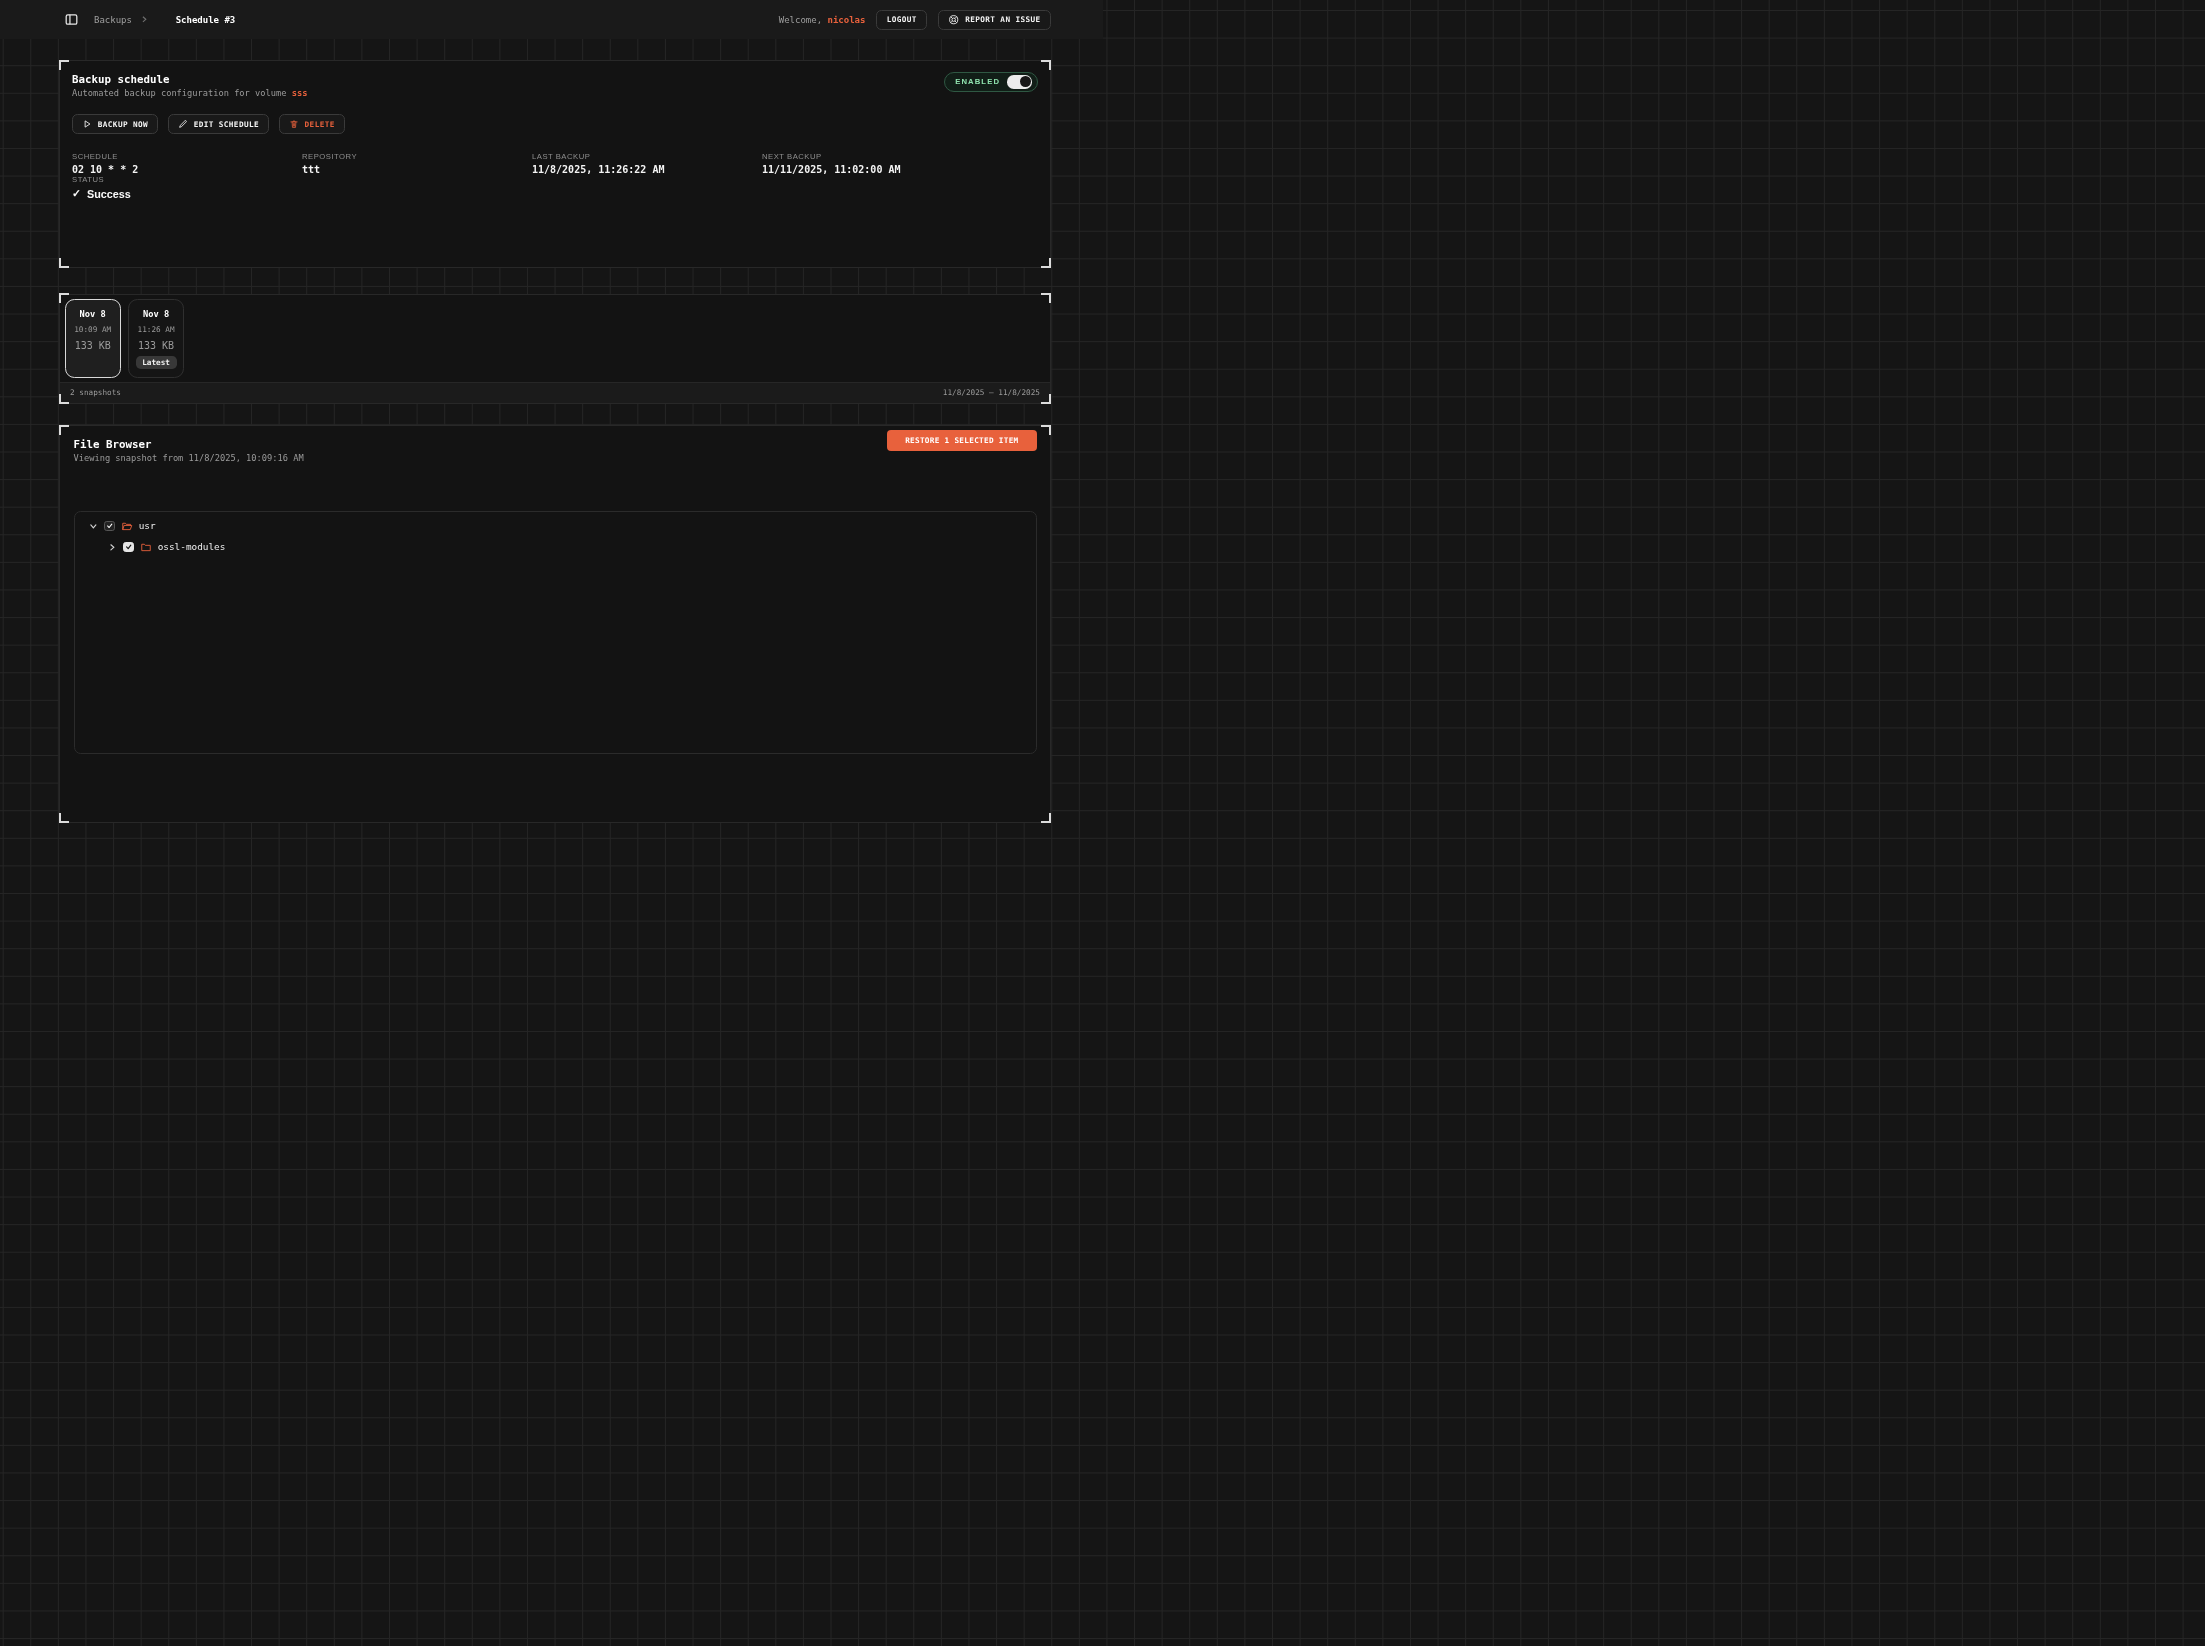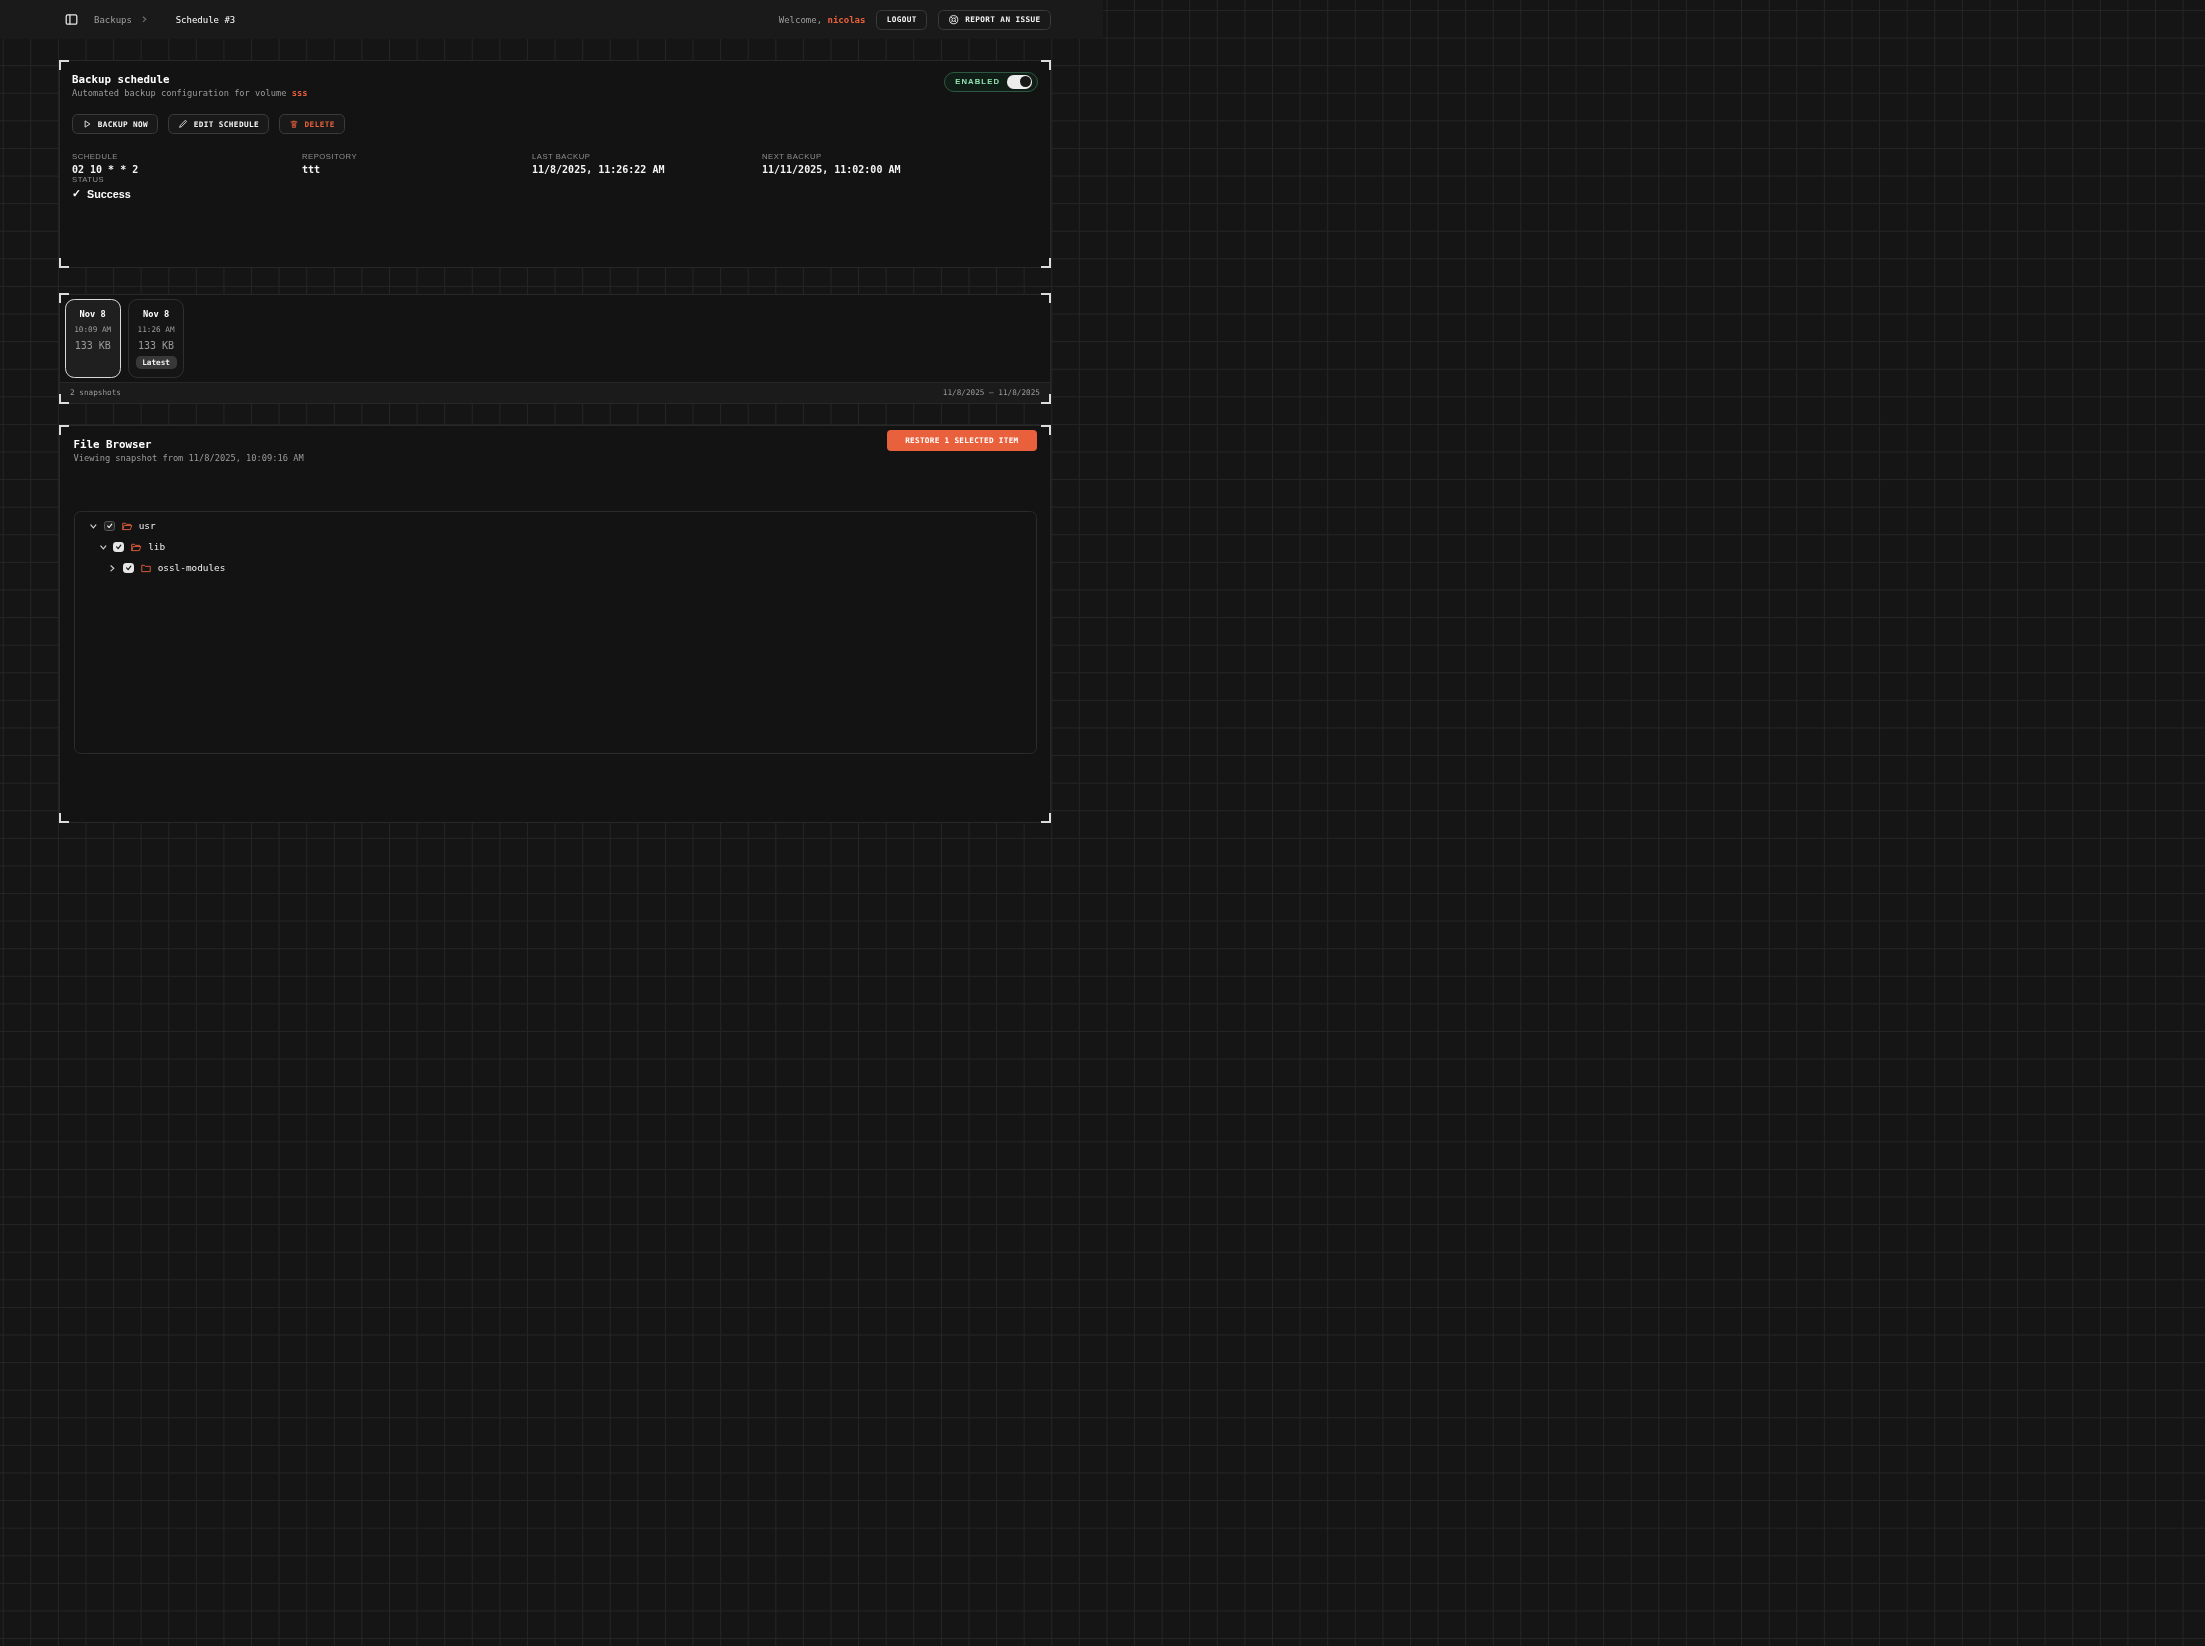--- a/index.html
+++ b/index.html
@@ -18,21 +18,21 @@
   
   .topbar{
     height:39px; background:#1a1a1a;
     display:flex; align-items:center;
     padding:0 52px 0 64px;
   }
   .icon-btn{ background:none; border:none; color:#e8e8e8; cursor:pointer; display:flex; align-items:center; }
   .crumbs{ display:flex; align-items:flex-start; gap:8px; margin-left:15px; font-size:9px; }
   .crumb-section{ color:#9f9f9f; }
   .crumb-sep{ color:#6f6f6f; display:flex; align-items:center; }
-  .crumb-page{ color:#ffffff; font-weight:normal;padding-left:19px; }
+  .crumb-page{ color:#ffffff; font-weight:bold;padding-left:19px; }
   .topbar-right{ margin-left:auto; display:flex; align-items:center; gap:10.8px; }
   .welcome{ font-size:9px; color:#9f9f9f; }
   .welcome .user{ color:#e8613c; font-weight:bold; }
   .btn{
     display:inline-flex; align-items:center; gap:5.4px;
     height:20px; padding:0 9.4px;
     background:#191919; border:0.7px solid #3a3a3a; border-radius:5.4px;
     color:#f5f5f5; font-family:"DejaVu Sans Mono", monospace;
     font-size:7.7px; font-weight:bold; letter-spacing:0.4px; cursor:pointer;
     white-space:nowrap;
@@ -299,39 +299,20 @@
         </span>
         <span class="folder">
           <svg width="12" height="12" viewBox="0 0 24 24" fill="none" stroke="#e8613c" stroke-width="1.8" stroke-linecap="round" stroke-linejoin="round">
             <path d="M3.5 18.5v-12h5.3l1.8 2.2h8.4v2.2"></path>
             <path d="M3.5 18.5l2.7-7.6h15.3l-2.7 7.6z"></path>
           </svg>
         </span>
         <span class="tree-label">usr</span>
       </div>
 
-      <div class="tree-row d1">
-        <span class="chev">
-          <svg width="8.7" height="8.7" viewBox="0 0 12 12" fill="none" stroke="#d0d0d0" stroke-width="1.6" stroke-linecap="round">
-              <polyline points="2.5,4 6,8 9.5,4"></polyline>
-            </svg>
-        </span>
-        <span class="cbox checked">
-          <svg width="7.4" height="7.4" viewBox="0 0 14 14" fill="none" stroke="#141414" stroke-width="2.2" stroke-linecap="round" stroke-linejoin="round">
-              <polyline points="3,7.5 6,10.5 11,4"></polyline>
-            </svg>
-        </span>
-        <span class="folder">
-          <svg width="12" height="12" viewBox="0 0 24 24" fill="none" stroke="#e8613c" stroke-width="1.8" stroke-linecap="round" stroke-linejoin="round">
-            <path d="M3.5 18.5v-12h5.3l1.8 2.2h8.4v2.2"></path>
-            <path d="M3.5 18.5l2.7-7.6h15.3l-2.7 7.6z"></path>
-          </svg>
-        </span>
-        <span class="tree-label">lib</span>
-      </div>
 
       <div class="tree-row d2">
         <span class="chev">
           <svg width="8.7" height="8.7" viewBox="0 0 12 12" fill="none" stroke="#d0d0d0" stroke-width="1.6" stroke-linecap="round">
               <polyline points="4,2.5 8,6 4,9.5"></polyline>
             </svg>
         </span>
         <span class="cbox checked">
           <svg width="7.4" height="7.4" viewBox="0 0 14 14" fill="none" stroke="#141414" stroke-width="2.2" stroke-linecap="round" stroke-linejoin="round">
               <polyline points="3,7.5 6,10.5 11,4"></polyline>

